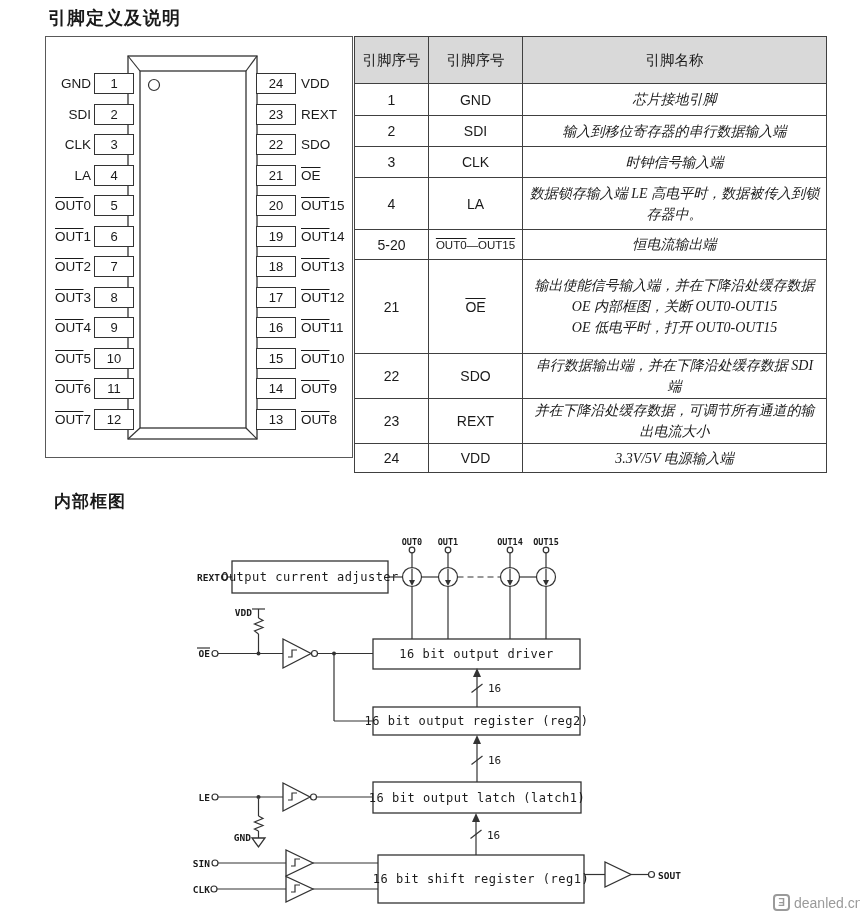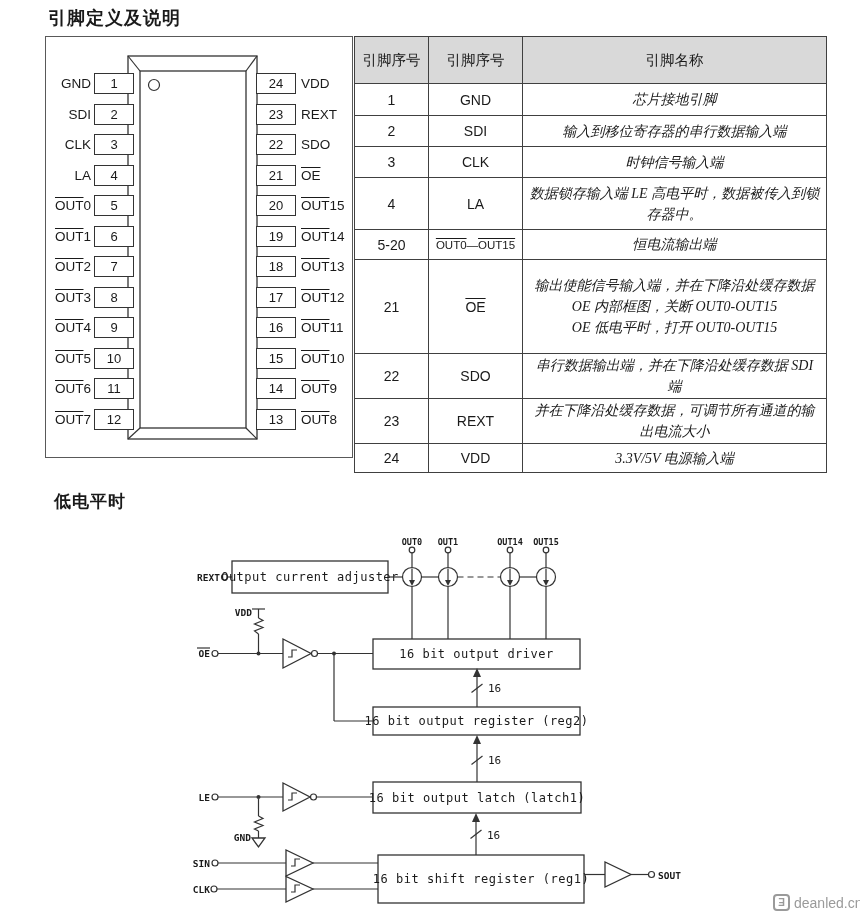--- a/index.html
+++ b/index.html
@@ -217,21 +217,21 @@
     </tr>
     <tr style="height:29px">
       <td class="c1">24</td>
       <td class="c2">VDD</td>
       <td class="c3">3.3V/5V 电源输入端</td>
     </tr>
   </tbody>
     </table>
 </div>
 
-<div class="abs sec-title" style="left:54px;top:490px;font-size:17px;">低电平时</div>
+<div class="abs sec-title" style="left:54px;top:490px;font-size:17px;">内部框图</div>
 
 <svg class="abs" id="blockdiagram" width="860" height="396" viewBox="0 520 860 396">
 
   <text x="220" y="581" text-anchor="end" class="siglbl">REXT</text>
   <circle cx="224.5" cy="577" r="3" class="term"></circle>
   <line x1="227.5" y1="577" x2="232" y2="577" class="wire"></line>
 
   <rect x="232" y="561" width="156" height="32" class="boxshape"></rect>
   <text x="310" y="581" text-anchor="middle" class="boxlbl">Output current adjuster</text>
   <line x1="388" y1="577" x2="402.5" y2="577" class="wire"></line>

